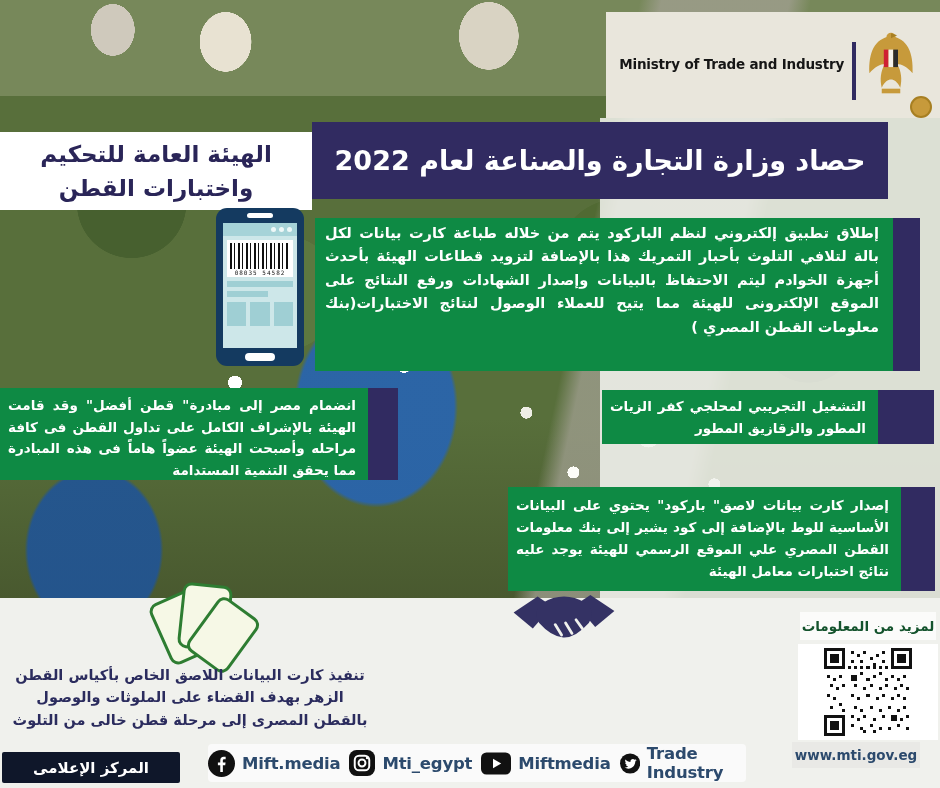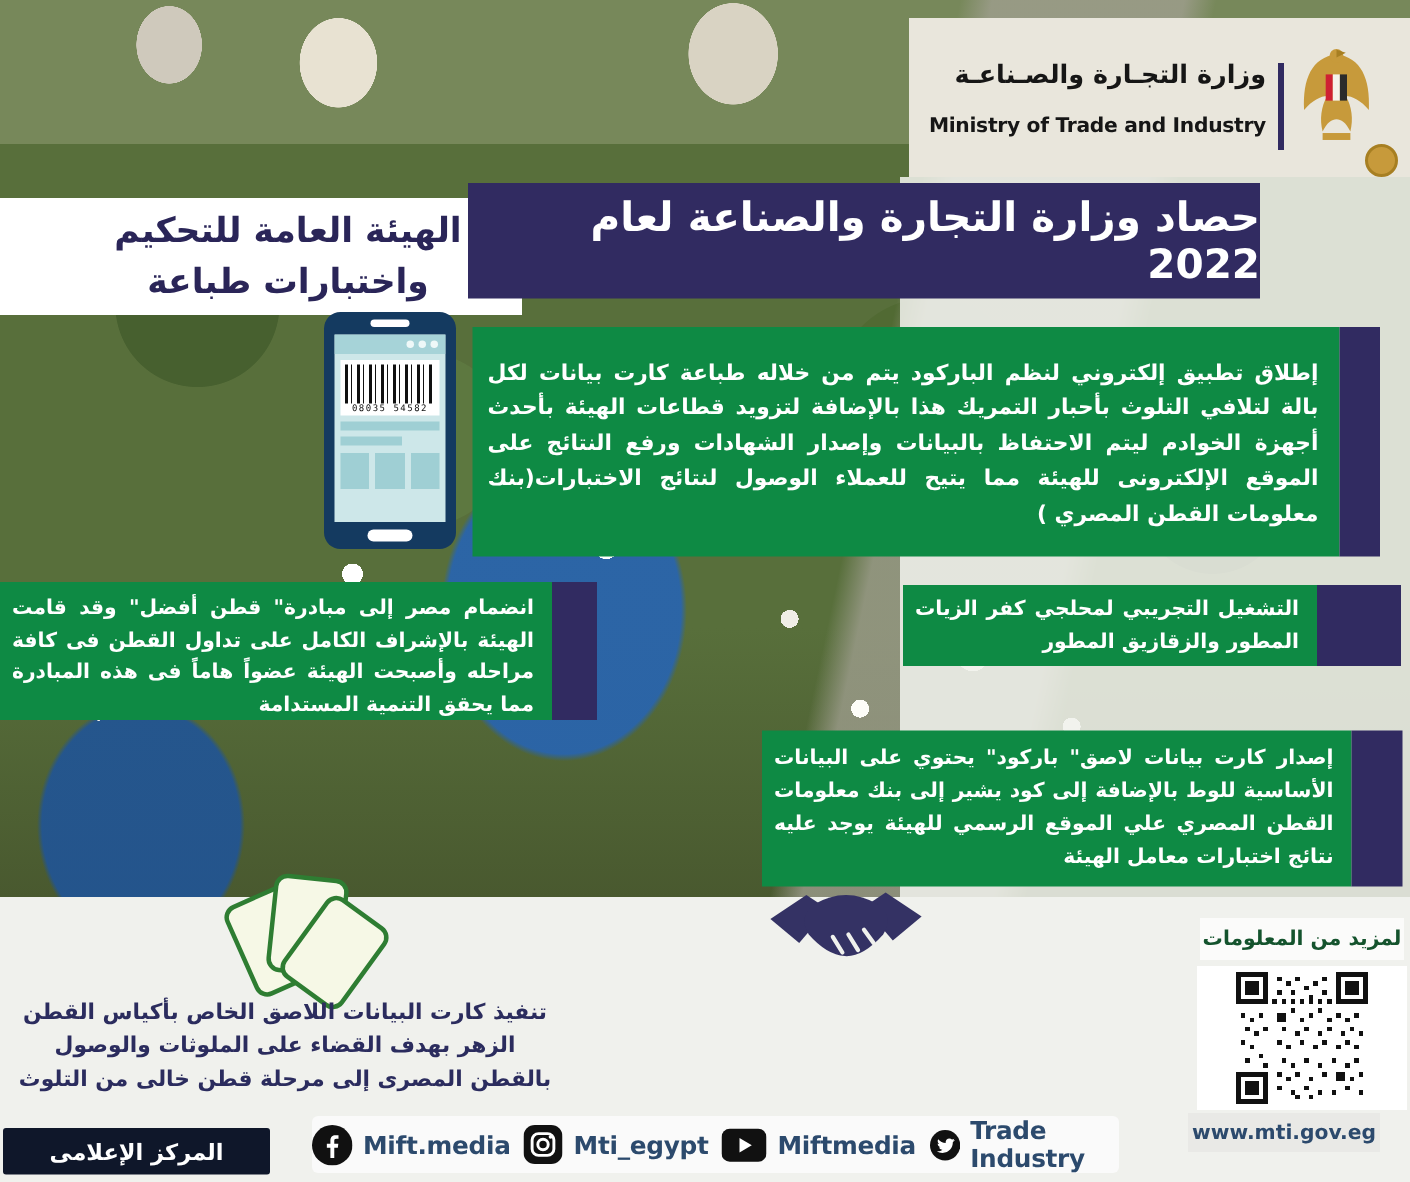--- a/index.html
+++ b/index.html
@@ -39,30 +39,30 @@
   .ministry-ar{font-size:17px;font-weight:bold;direction:rtl;letter-spacing:.5px;}
   .ministry-en{font-size:13.5px;font-weight:bold;margin-top:16px;letter-spacing:-0.2px;}
   .hdr-divider{position:absolute;right:84px;top:30px;width:4px;height:58px;background:#312b61;}
   .eagle{position:absolute;right:18px;top:16px;}
   .stamp{position:absolute;right:8px;top:84px;width:18px;height:18px;border-radius:50%;
          background:#c79a3b;border:2px solid #a77f22;}
 
   
   .authority-box{position:absolute;left:0;top:132px;width:312px;height:78px;background:#ffffff;
     color:#2a2558;font-weight:bold;font-size:23px;line-height:1.5;text-align:center;direction:rtl;
-    display:flex;flex-direction:column;justify-content:center;padding-left:36px;}
-  .main-banner{position:absolute;left:312px;top:122px;width:528px;height:77px;background:#312b61;
+    display:flex;flex-direction:column;justify-content:center;}
+  .main-banner{position:absolute;left:312px;top:122px;width:576px;height:77px;background:#312b61;
     color:#ffffff;font-weight:bold;font-size:27px;direction:rtl;
     display:flex;align-items:center;justify-content:center;}
 
   
   .gblock{position:absolute;background:#0e8a44;color:#fff;font-weight:bold;direction:rtl;
     text-align:justify;text-align-last:right;box-sizing:border-box;}
   .navybar{position:absolute;background:#312b61;}
-  .b1{left:315px;top:218px;width:578px;height:153px;font-size:14.5px;line-height:1.62;padding:20px 14px 9px 10px;}
+  .b1{left:315px;top:218px;width:578px;height:153px;font-size:14.5px;line-height:1.62;padding:4px 14px 9px 10px;}
   .bar1{left:893px;top:218px;width:27px;height:153px;}
   .b2{left:0;top:388px;width:368px;height:92px;font-size:13.5px;line-height:1.6;padding:7px 12px 7px 8px;}
   .bar2{left:368px;top:388px;width:30px;height:92px;}
   .b3{left:602px;top:390px;width:276px;height:54px;font-size:13.5px;line-height:1.6;padding:6px 12px 6px 8px;}
   .bar3{left:878px;top:390px;width:56px;height:54px;}
   .b4{left:508px;top:487px;width:393px;height:104px;font-size:13.5px;line-height:1.62;padding:8px 12px 8px 8px;}
   .bar4{left:901px;top:487px;width:34px;height:104px;}
 
   
   .phone{position:absolute;left:216px;top:208px;width:88px;height:158px;background:#143a60;border-radius:11px;}
@@ -115,41 +115,40 @@
 </head>
 <body>
 
 <div class="poster">
 
   <div class="photo"></div>
   <div class="wash"></div>
 
   <div class="header-panel">
     <div class="ministry-names">
-      <div class="ministry-ar">وزارة التجـارة والصـناعـة</div>
       <div class="ministry-en">Ministry of Trade and Industry</div>
     </div>
     <div class="hdr-divider"></div>
     <div class="eagle">
       <svg width="62" height="72" viewBox="0 0 60 70">
         <path d="M30 8 C14 10 8 24 9 44 C14 38 20 35 24 35 C20 42 19 50 21 58 C24 52 27 50 30 50 C33 50 36 52 39 58 C41 50 40 42 36 35 C40 35 46 38 51 44 C52 24 46 10 30 8 Z" fill="#c79a3b"></path>
         <circle cx="30" cy="9" r="4.5" fill="#c79a3b"></circle>
         <path d="M30 5 l6 2 -6 3 z" fill="#a77f22"></path>
         <rect x="23" y="21" width="4.6" height="17" fill="#cf2033"></rect>
         <rect x="27.6" y="21" width="4.6" height="17" fill="#f5f2ea"></rect>
         <rect x="32.2" y="21" width="4.6" height="17" fill="#2b2b2b"></rect>
         <rect x="21" y="59" width="18" height="4.5" fill="#c79a3b"></rect>
       </svg>
     </div>
     <div class="stamp"></div>
   </div>
 
   <div class="authority-box" dir="rtl">
     <div>الهيئة العامة للتحكيم</div>
-    <div>واختبارات طباعة</div>
+    <div>واختبارات القطن</div>
   </div>
   <div class="main-banner" dir="rtl">
     <span>حصاد وزارة التجارة والصناعة لعام 2022</span>
   </div>
 
   <div class="phone">
     <div class="speaker"></div>
     <div class="screen">
       <div class="scr-top">
           <i></i>

